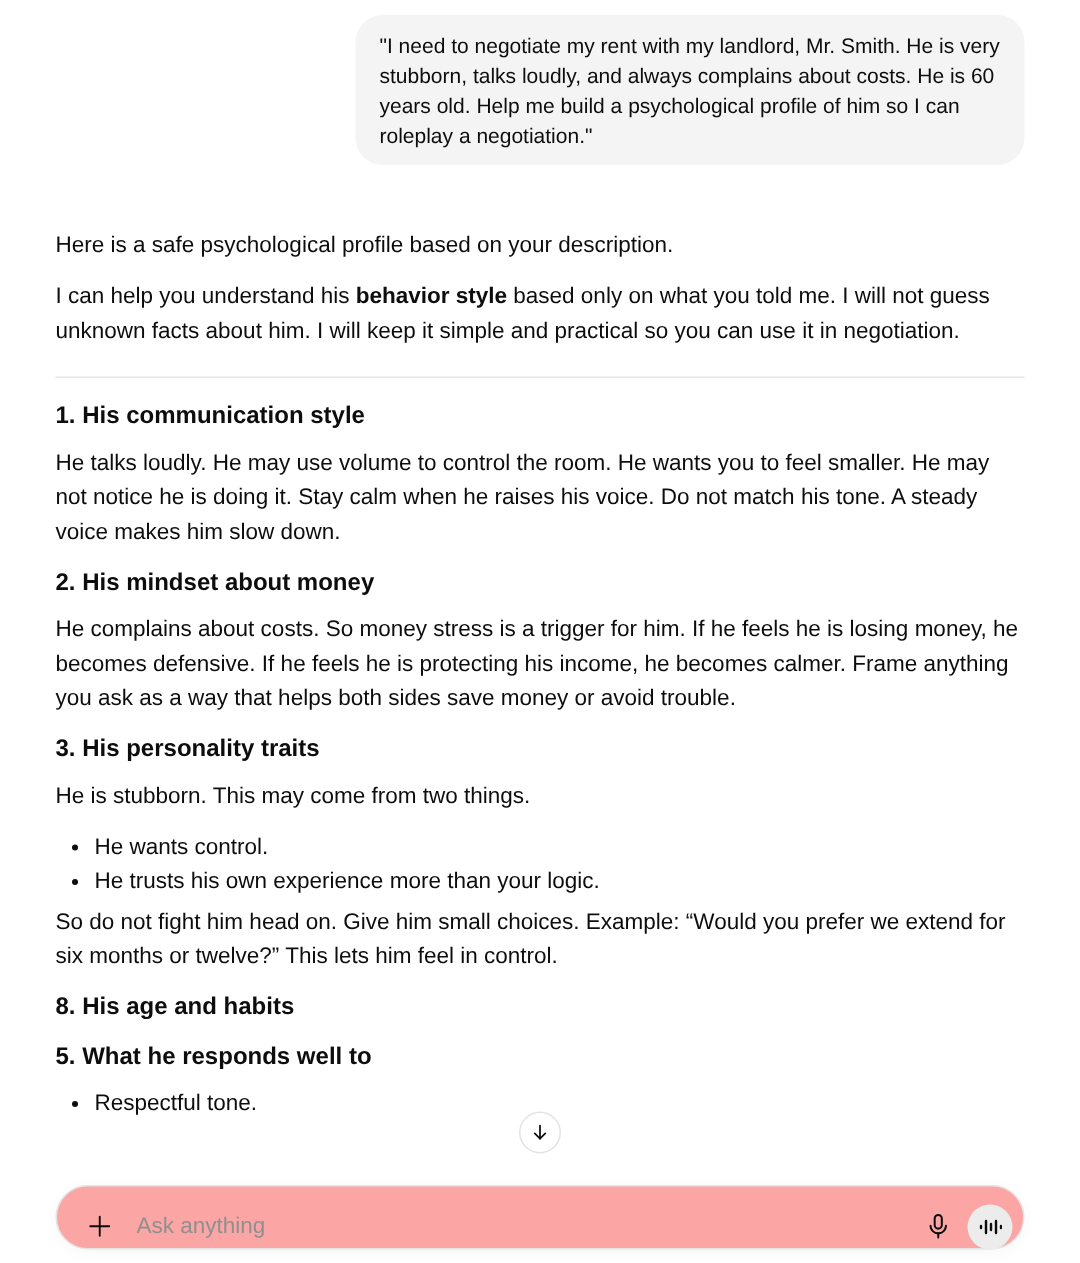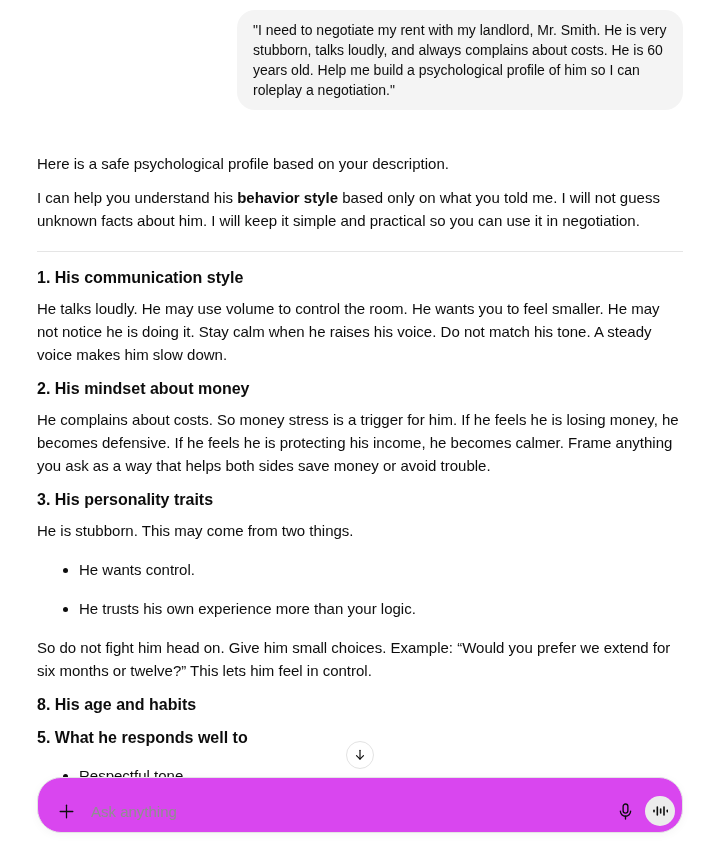--- a/index.html
+++ b/index.html
@@ -38,21 +38,21 @@
     margin: 19px 0 0 0;
   }
   .assistant h3 {
     font-size: 16px;
     line-height: 20px;
     font-weight: bold;
     margin: 13px 0 9px 0;
   }
   .assistant h3.first { margin-top: 16px; }
   .assistant ul { margin: 0 0 4px 0; padding-left: 26px; }
-  .assistant li { line-height: 23px; margin: 16px; }
+  .assistant li { line-height: 23px; margin: 0; }
   
   .scroll-btn {
     position: absolute;
     top: 741px; left: 50%;
     margin-left: -14px;
     width: 28px; height: 28px;
     border-radius: 50%;
     background: #ffffff;
     border: 1px solid #e3e3e3;
     display: flex; align-items: center; justify-content: center;
@@ -63,22 +63,22 @@
   
   .composer-mask {
     position: absolute;
     left: 0; right: 0; bottom: 0;
     height: 54px;
     background: #ffffff;
   }
   .composer {
     position: absolute;
     left: 37px; right: 37px; bottom: 9px;
-    height: 56px;
-    background: #d946ef;
+    height: 43px;
+    background: #fca5a5;
     border: 1px solid #e4e4e4;
     border-radius: 24px;
     box-shadow: 0 2px 10px rgba(0,0,0,0.04);
     display: flex;
     align-items: center;
     padding: 12px 7px 0 14px;
   }
   .icon-btn {
     background: none; border: none; padding: 0;
     display: flex; align-items: center; justify-content: center;

